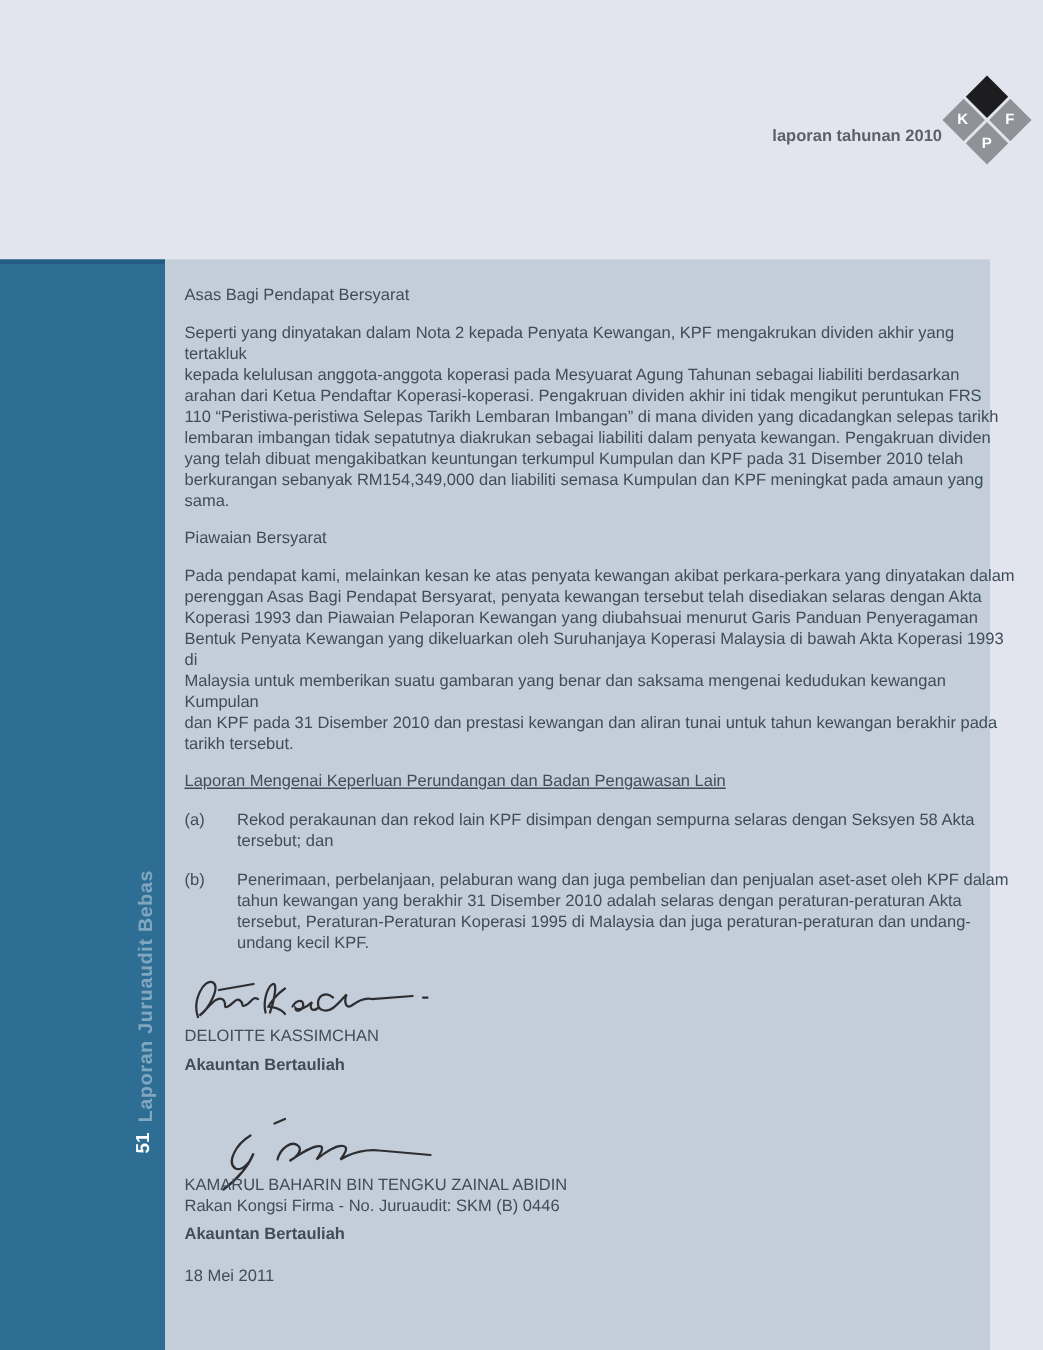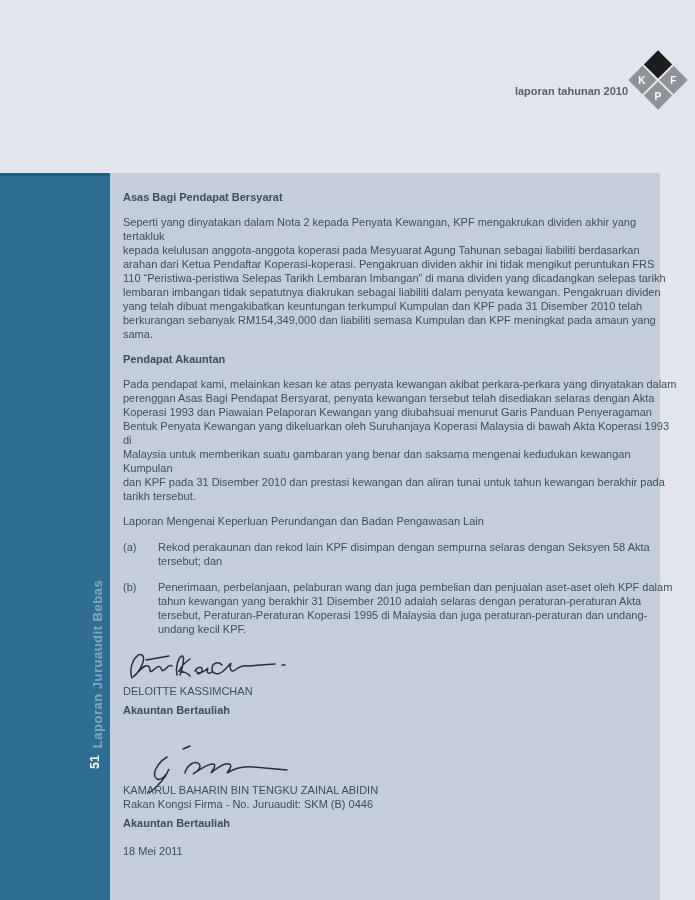--- a/index.html
+++ b/index.html
@@ -24,24 +24,24 @@
   .panel{position:absolute;left:110px;top:173px;width:550px;height:727px;background:#c3ceda;}
   .sidebar{position:absolute;left:0;top:173px;width:110px;height:727px;background:#2e6d94;}
   .sidebar::before{content:"";position:absolute;left:0;top:0;width:100%;height:3px;background:#235d81;}
   .sidebar-label{position:absolute;left:97px;top:664px;transform:translate(-50%,-50%) rotate(-90deg);
         white-space:nowrap;color:rgba(255,255,255,0.4);font-weight:bold;font-size:13px;letter-spacing:0.5px;}
   .page-number{position:absolute;left:95px;top:762px;transform:translate(-50%,-50%) rotate(-90deg);
         color:#ffffff;font-weight:bold;font-size:12.5px;}
 
   
   .content{position:absolute;left:123px;top:190px;width:556px;color:#3f4c59;font-size:11px;line-height:14px;}
-  .h{font-weight:bold;}
+  .h{font-weight:normal;}
   .para{white-space:pre-line;margin-top:11px;}
   .h2{margin-top:11px;}
-  .h3{margin-top:11px;font-weight:normal;}
+  .h3{margin-top:11px;font-weight:normal;text-decoration:underline;}
   .list-item{display:flex;margin-top:12px;}
   .list-item .lbl{width:35px;flex:0 0 35px;}
   .list-item .txt{white-space:pre-line;flex:1;}
 
   .sig-block1{margin-top:12px;}
   .sig-block2{margin-top:26px;}
   .sig-svg{display:block;}
   .sig-svg.overlap{margin-bottom:-12px;}
   .sig-name,.sig-reg{line-height:14px;}
   .sig-title{margin-top:5px;line-height:14px;font-weight:bold;}
@@ -79,21 +79,21 @@
 
     <div class="h">Asas Bagi Pendapat Bersyarat</div>
     <div class="para">Seperti yang dinyatakan dalam Nota 2 kepada Penyata Kewangan, KPF mengakrukan dividen akhir yang tertakluk
 kepada kelulusan anggota-anggota koperasi pada Mesyuarat Agung Tahunan sebagai liabiliti berdasarkan
 arahan dari Ketua Pendaftar Koperasi-koperasi. Pengakruan dividen akhir ini tidak mengikut peruntukan FRS
 110  “Peristiwa-peristiwa Selepas Tarikh Lembaran Imbangan” di mana dividen yang dicadangkan selepas tarikh
 lembaran imbangan tidak sepatutnya diakrukan sebagai liabiliti dalam penyata kewangan.  Pengakruan dividen
 yang telah dibuat mengakibatkan keuntungan terkumpul Kumpulan dan KPF pada 31 Disember 2010 telah
 berkurangan sebanyak RM154,349,000 dan liabiliti semasa Kumpulan dan KPF meningkat pada amaun yang sama.</div>
 
-    <div class="h h2">Pendapat Akauntan</div>
+    <div class="h h2">Piawaian Bersyarat</div>
     <div class="para">Pada pendapat kami, melainkan kesan ke atas penyata kewangan akibat perkara-perkara yang dinyatakan dalam
 perenggan Asas Bagi Pendapat Bersyarat, penyata kewangan tersebut telah disediakan selaras dengan Akta
 Koperasi 1993 dan Piawaian Pelaporan Kewangan yang diubahsuai menurut Garis Panduan Penyeragaman
 Bentuk Penyata Kewangan yang dikeluarkan oleh Suruhanjaya Koperasi Malaysia di bawah Akta Koperasi 1993 di
 Malaysia untuk memberikan suatu gambaran yang benar dan saksama mengenai kedudukan kewangan Kumpulan
 dan KPF pada 31 Disember 2010 dan prestasi kewangan dan aliran tunai untuk tahun kewangan berakhir pada
 tarikh tersebut.</div>
 
     <div class="h3">Laporan Mengenai Keperluan Perundangan dan Badan Pengawasan Lain</div>
 

